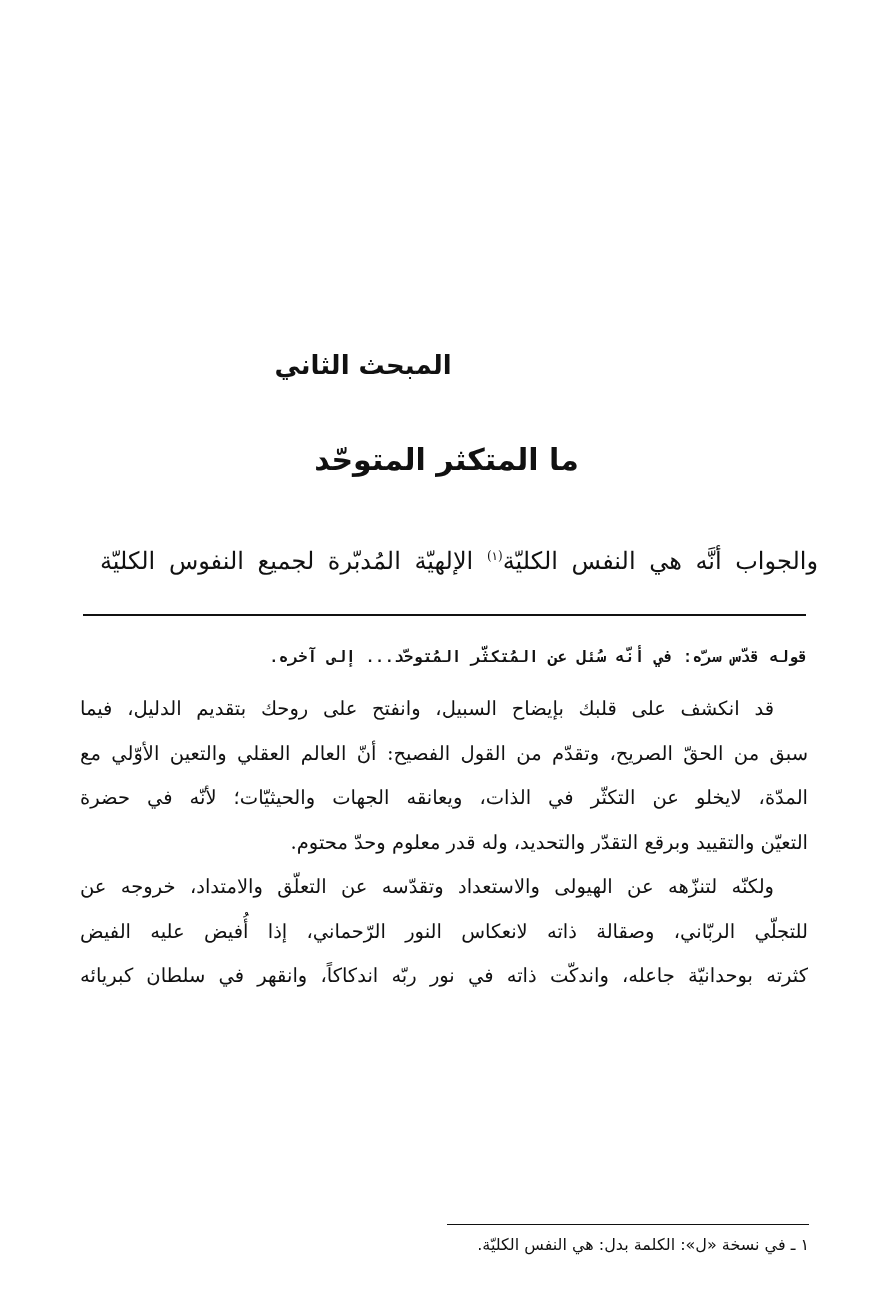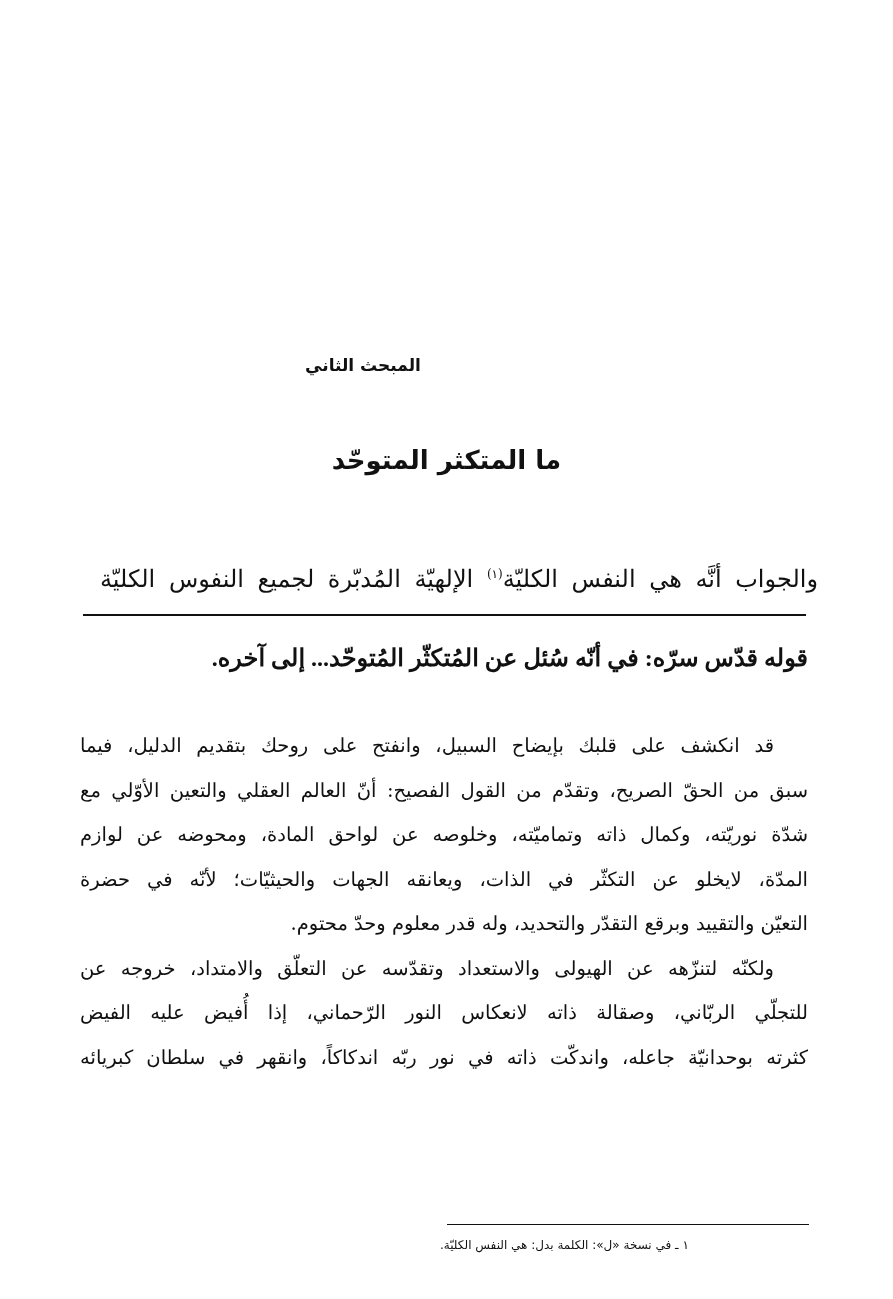--- a/index.html
+++ b/index.html
@@ -22,36 +22,36 @@
     }
     .rtl { direction: rtl; unicode-bidi: plaintext; }
 
     .section-label {
       position: absolute;
       top: 345px;
       left: 0; width: 726px;
       text-align: center;
       font-family: "DejaVu Sans", sans-serif;
       font-weight: bold;
-      font-size: 17px;
+      font-size: 26px;
       line-height: 40px;
     }
     .main-title {
       position: absolute;
       top: 432px;
       left: 0; width: 893px;
       text-align: center;
       font-family: "DejaVu Sans", sans-serif;
       font-weight: bold;
-      font-size: 26px;
+      font-size: 30px;
       line-height: 56px;
     }
     .matn {
       position: absolute;
-      top: 546px;
+      top: 528px;
       left: 100px; width: 718px;
       text-align: justify;
       text-align-last: justify;
       font-size: 24px;
       line-height: 56px;
       white-space: nowrap;
     }
     .matn sup {
       font-size: 12px;
       vertical-align: super;
@@ -61,30 +61,30 @@
       left: 83px;
       top: 614px;
       width: 723px;
       height: 0;
       border-top: 2px solid #111;
     }
     .commentary-heading {
       position: absolute;
       top: 635px;
       left: 80px; width: 728px;
-      font-family: Liberation Serif, serif;
+      font-family: Liberation Mono, monospace;
       font-weight: bold;
-      font-size: 24px;
+      font-size: 16px;
       line-height: 46px;
       white-space: nowrap;
       text-align: right;
     }
     .body-text {
       position: absolute;
-      top: 724px;
+      top: 687px;
       left: 80px;
       width: 728px;
       font-size: 19.5px;
     }
     .line {
       height: 44.5px;
       line-height: 44.5px;
       text-align: justify;
       text-align-last: justify;
       white-space: nowrap;
@@ -99,45 +99,44 @@
       width: 362px;
       height: 0;
       border-top: 1.5px solid #111;
     }
     .footnote {
       position: absolute;
       top: 1231px;
       left: 440px;
       width: 369px;
       font-family: "DejaVu Sans", sans-serif;
-      font-size: 12px;
+      font-size: 16px;
       line-height: 28px;
       white-space: nowrap;
-      text-align: left;
+      text-align: right;
     }
   </style>
 </head>
 <body>
 
 <div class="page">
 
   <div class="section-label rtl">المبحث الثاني</div>
 
   <div class="main-title rtl">ما المتكثر المتوحّد</div>
 
   <div class="matn rtl"><span>والجواب أنَّه هي النفس الكليّة</span><sup>(١)</sup><span> الإلهيّة المُدبّرة لجميع النفوس الكليّة</span></div>
 
   <div class="rule"></div>
 
   <div class="commentary-heading rtl">قوله قدّس سرّه: في أنّه سُئل عن المُتكثّر المُتوحّد... إلى آخره.</div>
 
   <div class="body-text rtl">
     <div class="line indent">قد انكشف على قلبك بإيضاح السبيل، وانفتح على روحك بتقديم الدليل، فيما</div>
     <div class="line">سبق من الحقّ الصريح، وتقدّم من القول الفصيح: أنّ العالم العقلي والتعين الأوّلي مع</div>
-    <div class="line">شدّة نوريّته، وكمال ذاته وتماميّته، وخلوصه عن لواحق المادة، ومحوضه عن لوازم</div>
     <div class="line">المدّة، لايخلو عن التكثّر في الذات، ويعانقه الجهات والحيثيّات؛ لأنّه في حضرة</div>
     <div class="line last">التعيّن والتقييد وبرقع التقدّر والتحديد، وله قدر معلوم وحدّ محتوم.</div>
     <div class="line indent">ولكنّه لتنزّهه عن الهيولى والاستعداد وتقدّسه عن التعلّق والامتداد، خروجه عن</div>
     <div class="line">للتجلّي الربّاني، وصقالة ذاته لانعكاس النور الرّحماني، إذا أُفيض عليه الفيض</div>
     <div class="line">كثرته بوحدانيّة جاعله، واندكّت ذاته في نور ربّه اندكاكاً، وانقهر في سلطان كبريائه</div>
   </div>
 
   <div class="footnote-rule"></div>
 
   <div class="footnote rtl">١ ـ في نسخة «ل»: الكلمة بدل: هي النفس الكليّة.</div>

